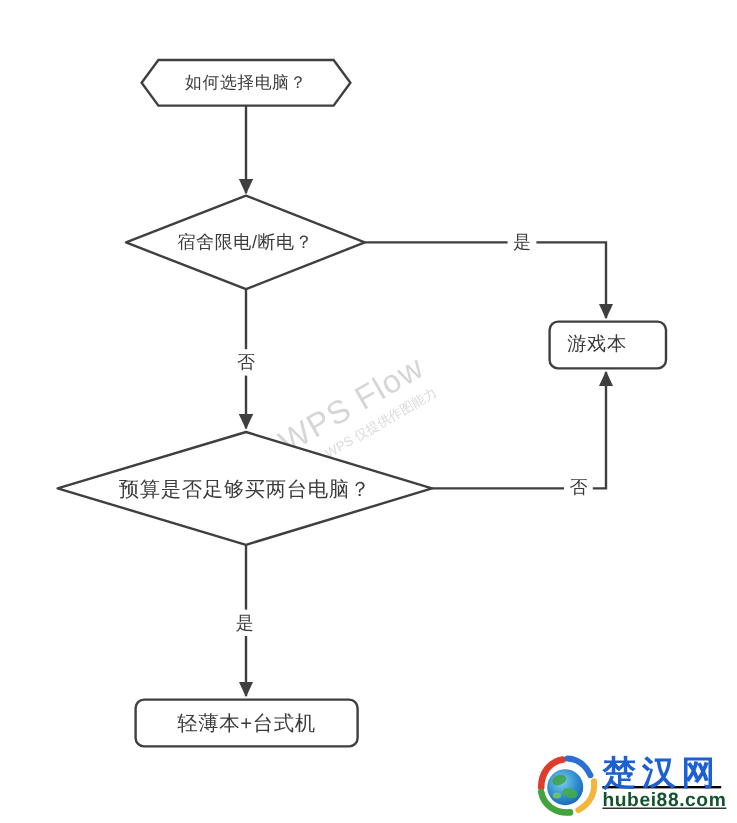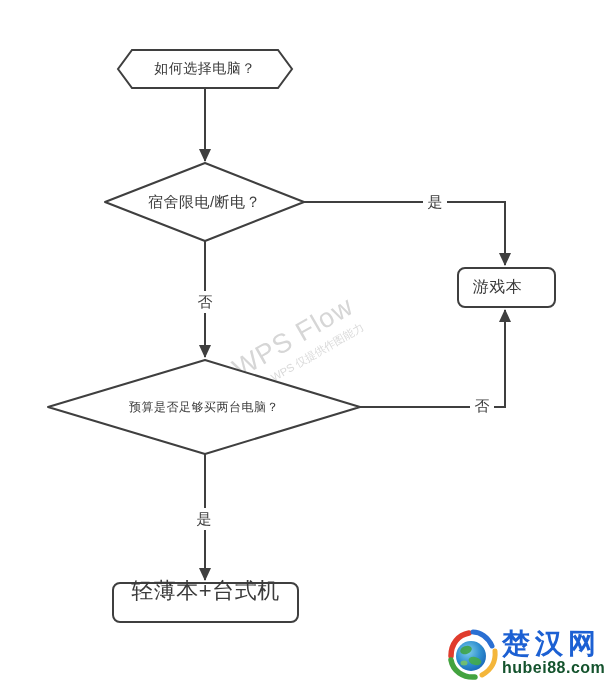--- a/index.html
+++ b/index.html
@@ -17,23 +17,23 @@
     display: flex;
     align-items: center;
     justify-content: center;
     text-align: center;
     color: #3b3b3b;
     z-index: 3;
     letter-spacing: 0.5px;
   }
   .lbl-start    { left: 118px; top: 50px;  width: 174px; height: 38px; font-size: 14px; }
   .lbl-d1       { left: 105px; top: 163px; width: 199px; height: 78px; font-size: 15px; }
-  .lbl-d2       { left: 48px;  top: 360px; width: 312px; height: 94px; font-size: 12px; }
+  .lbl-d2       { left: 48px;  top: 360px; width: 312px; height: 94px; font-size: 17px; }
   .lbl-gaming   { left: 458px; top: 268px; width: 79px;  height: 39px; font-size: 16px; }
-  .lbl-combo    { left: 113px; top: 571px; width: 185px; height: 39px; font-size: 22px; }
+  .lbl-combo    { left: 113px; top: 583px; width: 185px; height: 39px; font-size: 17px; }
   .edge-label {
     position: absolute;
     width: 24px; height: 22px;
     display: flex; align-items: center; justify-content: center;
     background: #ffffff;
     color: #3b3b3b;
     font-size: 15px;
     z-index: 3;
   }
   .lbl-yes1 { left: 423px; top: 191px; }
@@ -54,21 +54,21 @@
   .watermark .wm-sub   { font-size: 11px; margin-left: 28px; margin-top: 2px; color: #dadada; white-space: nowrap; }
   .logo {
     position: absolute;
     left: 444px; top: 626px;
     width: 170px; height: 60px;
     z-index: 4;
     display: flex;
     align-items: flex-start;
   }
   .logo-icon { width: 58px; height: 58px; flex: 0 0 auto; }
-  .logo-text { margin-left: 0px; display: flex; flex-direction: column; }
+  .logo-text { margin-left: 0px; display: flex; flex-direction: column; text-decoration: underline; }
   .logo-name {
     font-size: 28px;
     font-weight: bold;
     color: #1c60d3;
     letter-spacing: 5px;
     line-height: 1.05;
     margin-top: 3px;
     white-space: nowrap;
   }
   .logo-domain {

